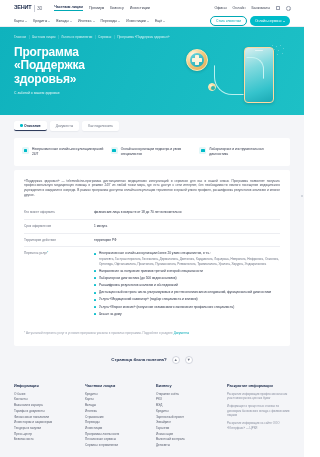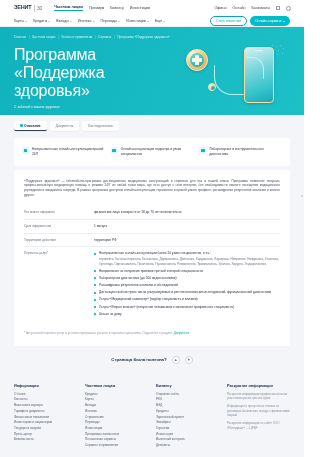--- a/index.html
+++ b/index.html
@@ -59,21 +59,21 @@
   
   .hero {
     background: linear-gradient(115deg,#0fb2bd 0%,#16b9c2 45%,#1dc0c6 100%);
     padding:8px 14px 14px 14px;
     position:relative; overflow:hidden;
     height: 88px;
   }
   .crumb { display:flex; align-items:center; gap:2.5px; font-size:3.2px; color:rgba(255,255,255,.82); margin-bottom:7px; flex-wrap:nowrap; }
   .crumb .sep { opacity:.55; }
   .hero-title {
-    font-size:16px; font-weight:normal; color:#fff; line-height:1.12;
+    font-size:12px; font-weight:bold; color:#fff; line-height:1.12;
     letter-spacing:-0.2px; max-width:130px;
   }
   .hero-sub { font-size:3.4px; color:rgba(255,255,255,.9); margin-top:5px; }
 
   
   .illus { position:absolute; right:16px; top:16px; width:104px; height:66px; }
   .phone {
     position:absolute; right:14px; top:4px; width:30px; height:56px;
     border-radius:4px;
     background:linear-gradient(160deg,#d8eff0 0%,#7fd9de 35%,#35c3cc 75%,#1aa9b4 100%);

